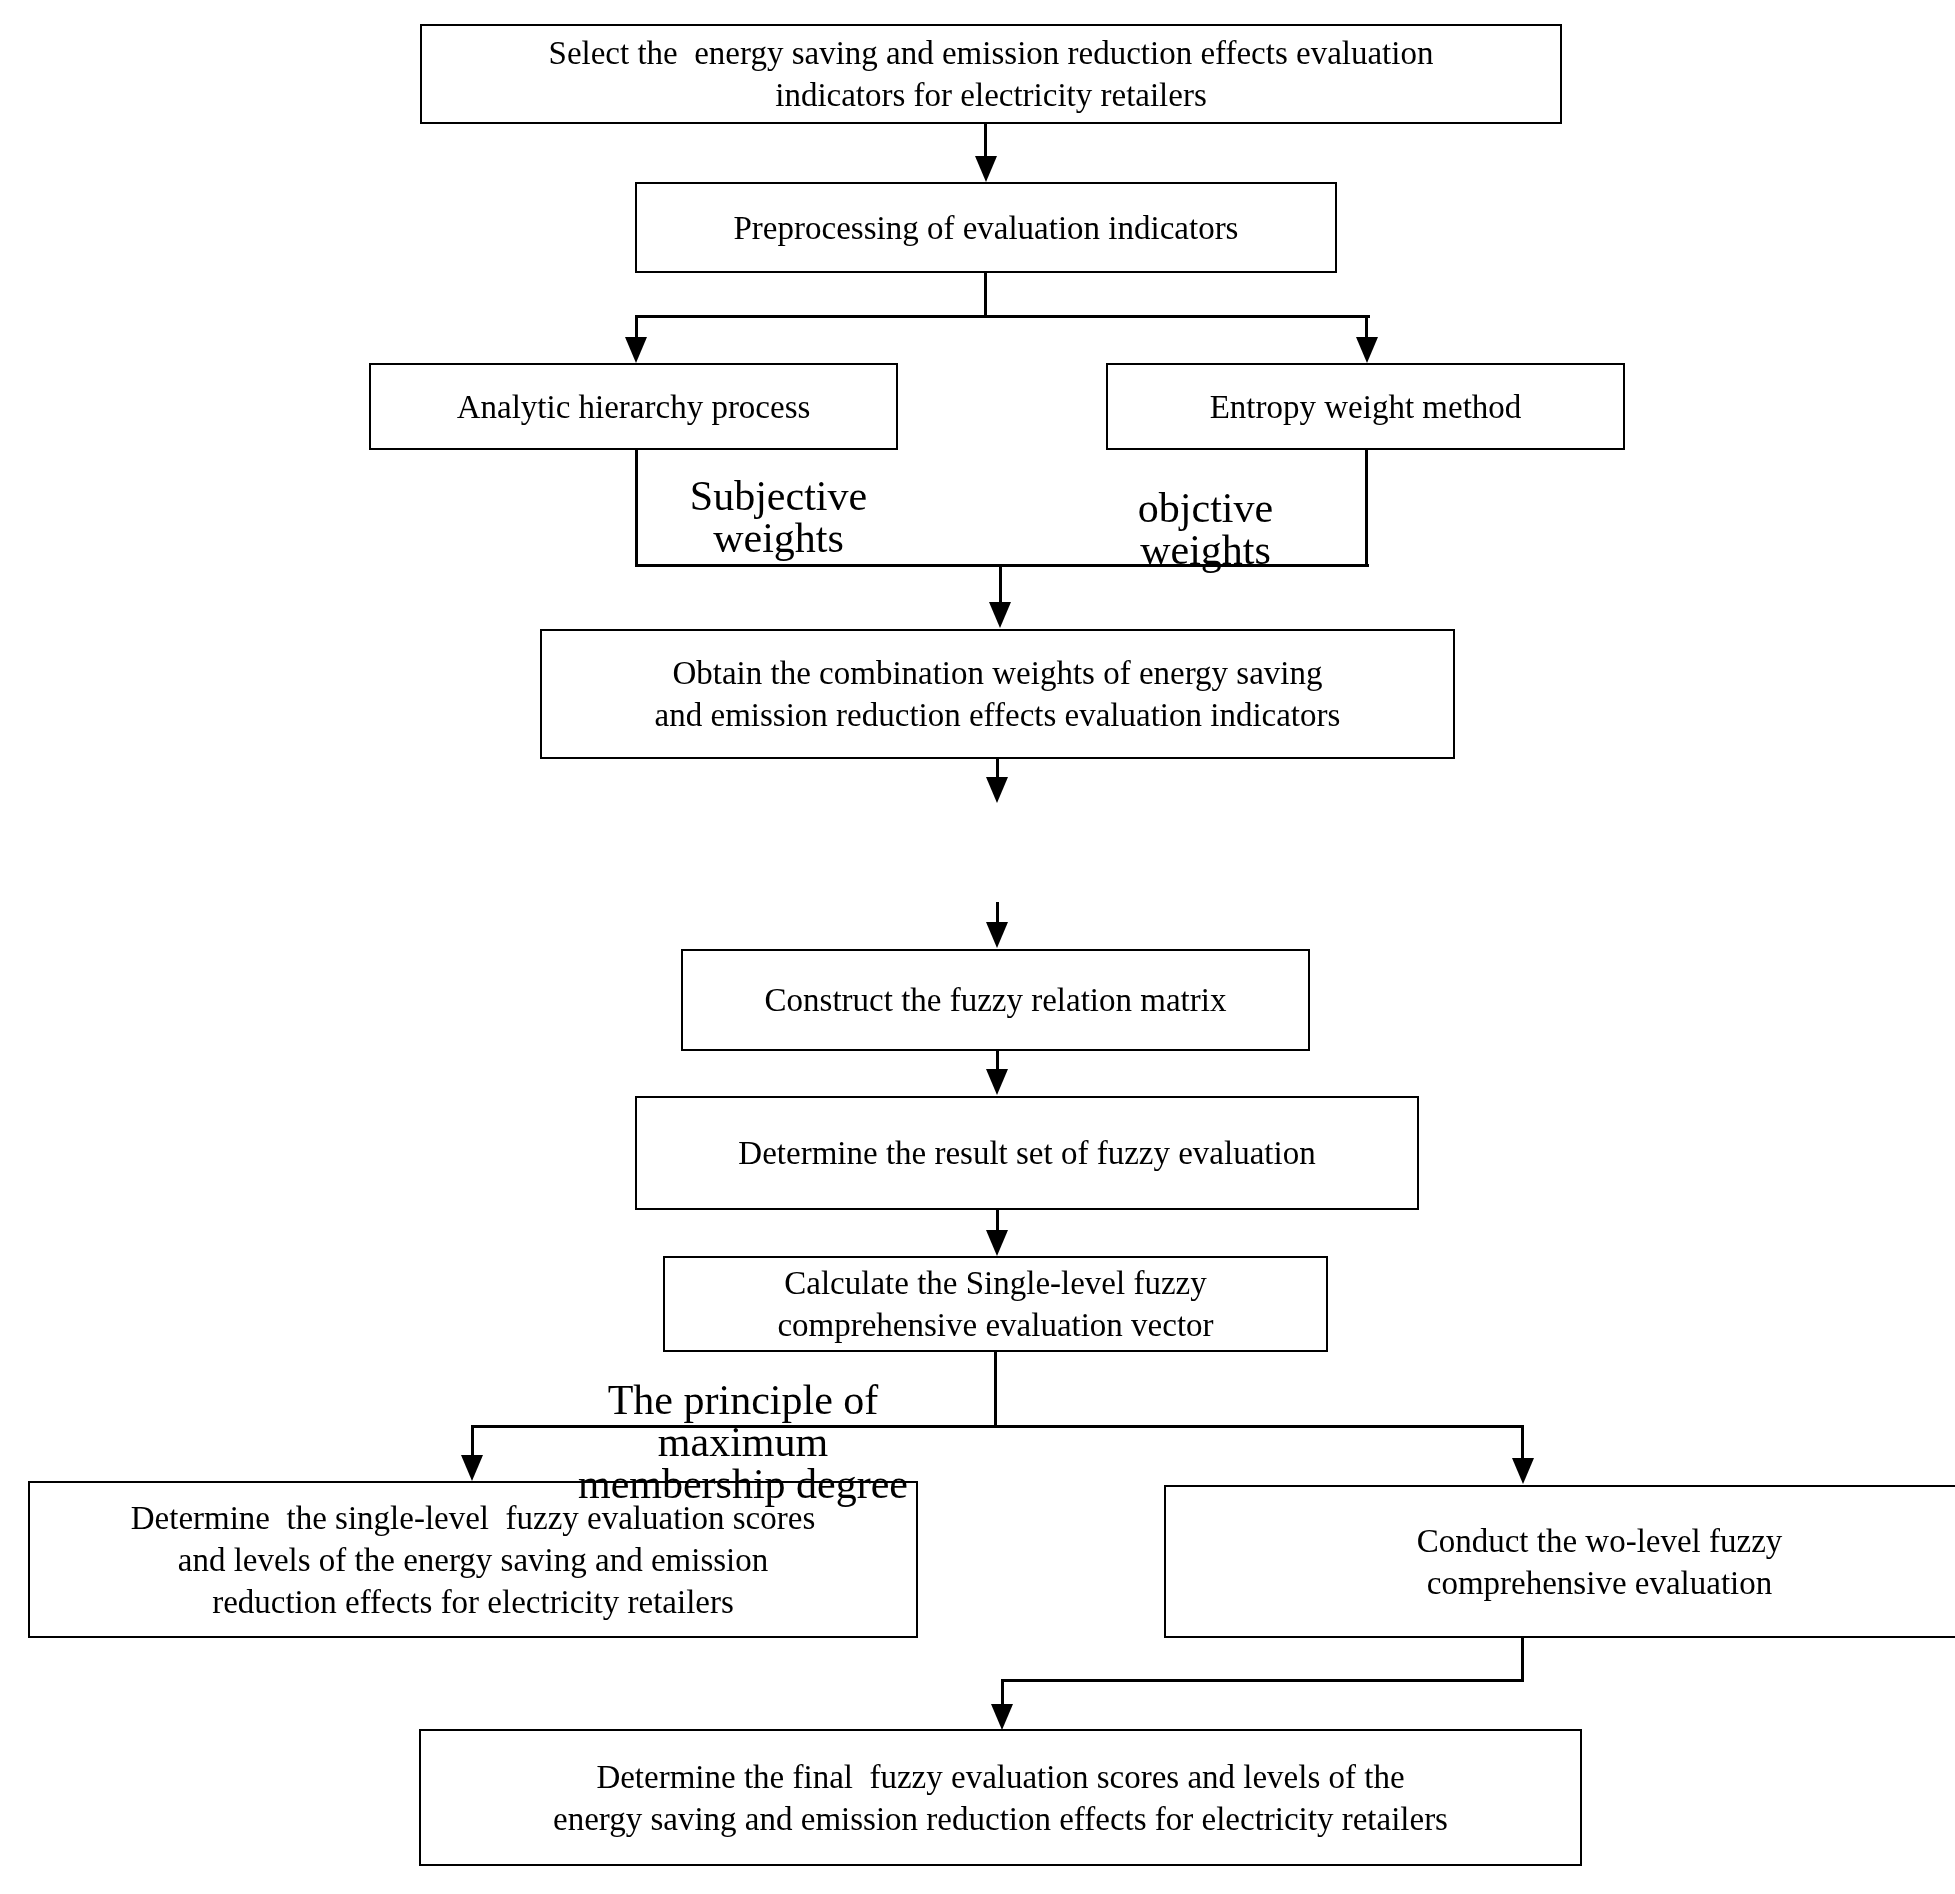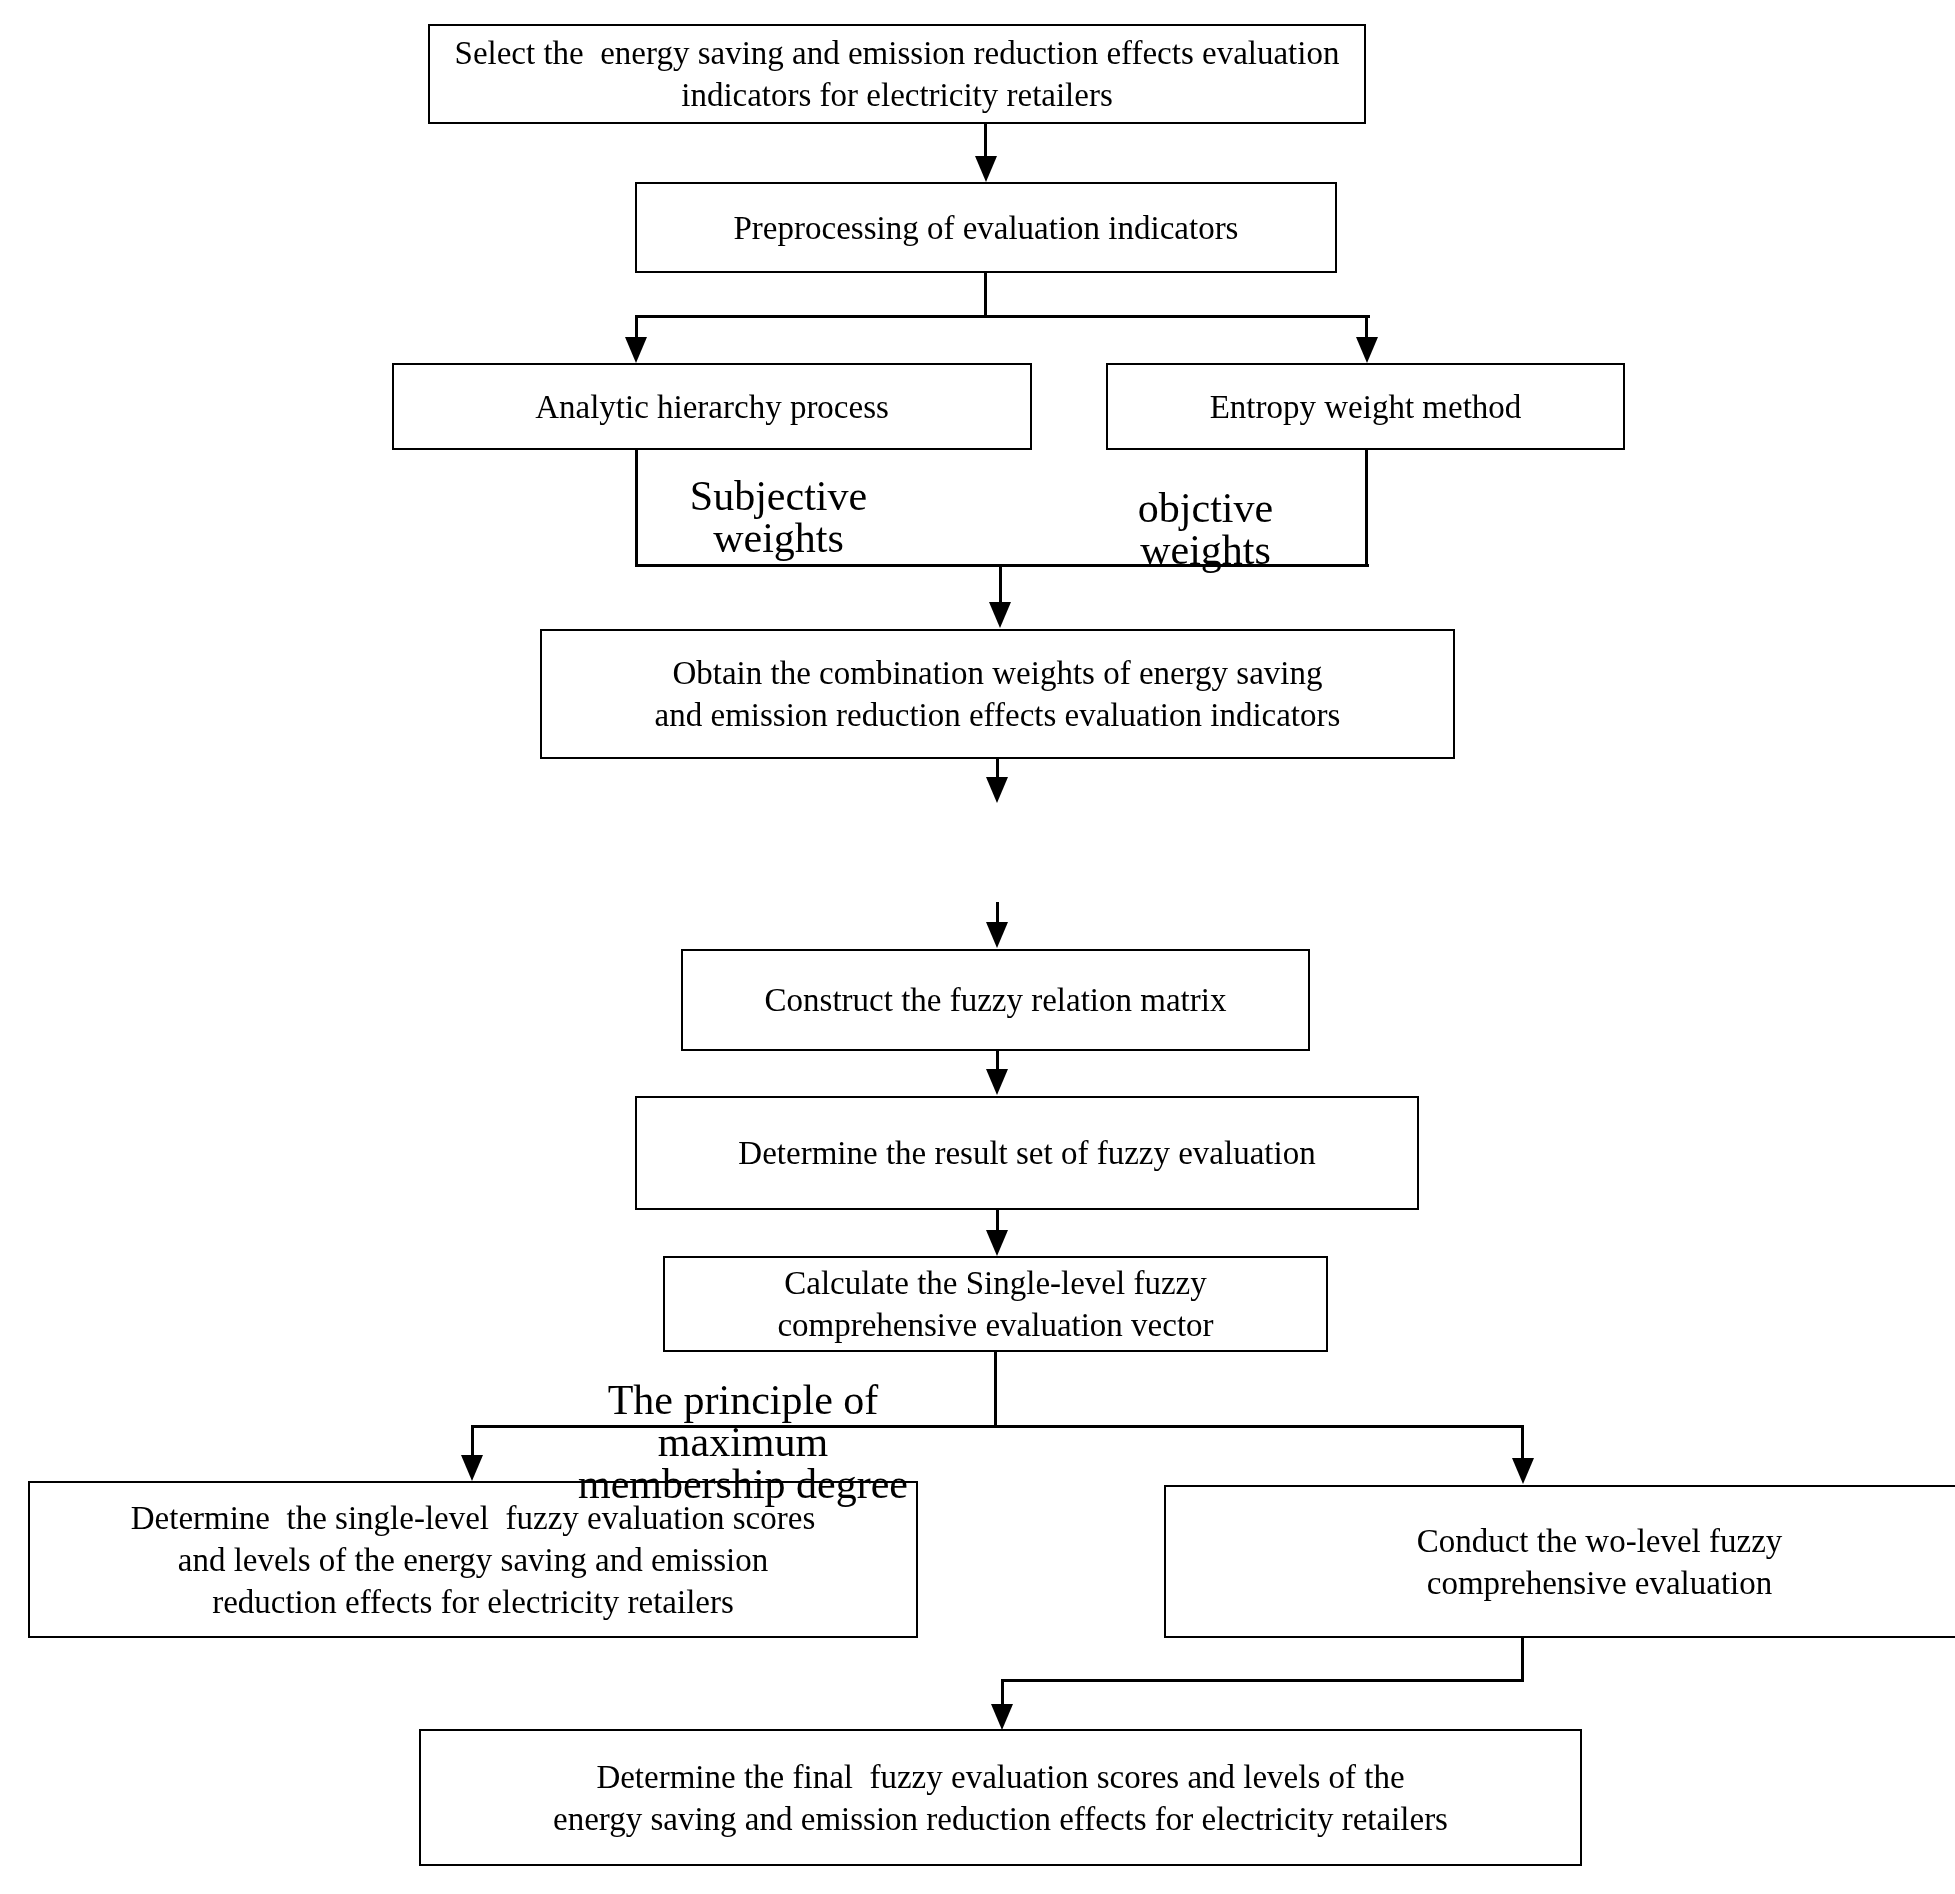--- a/index.html
+++ b/index.html
@@ -26,26 +26,26 @@
     position:absolute; width:0; height:0;
     border-left:11px solid transparent; border-right:11px solid transparent;
     border-top:26px solid var(--line-color);
   }
 </style>
 </head>
 <body>
 
 <div class="canvas">
 
-  <div class="node" style="left:420px; top:24px; width:938px; height:100px;margin-left:8px;">Select the  energy saving and emission reduction effects evaluation
+  <div class="node" style="left:420px; top:24px; width:1142px; height:100px;">Select the  energy saving and emission reduction effects evaluation
 indicators for electricity retailers</div>
 
   <div class="node" style="left:635px; top:182px; width:702px; height:91px;">Preprocessing of evaluation indicators</div>
 
-  <div class="node" style="left:392px; top:363px; width:640px; height:87px;">Analytic hierarchy process</div>
+  <div class="node" style="left:369px; top:363px; width:529px; height:87px;">Analytic hierarchy process</div>
 
   <div class="node" style="left:1106px; top:363px; width:519px; height:87px;">Entropy weight method</div>
 
   <div class="node" style="left:540px; top:629px; width:915px; height:130px;">Obtain the combination weights of energy saving
 and emission reduction effects evaluation indicators</div>
 
 
   <div class="node" style="left:681px; top:949px; width:629px; height:102px;">Construct the fuzzy relation matrix</div>
 
   <div class="node" style="left:635px; top:1096px; width:784px; height:114px;">Determine the result set of fuzzy evaluation</div>

